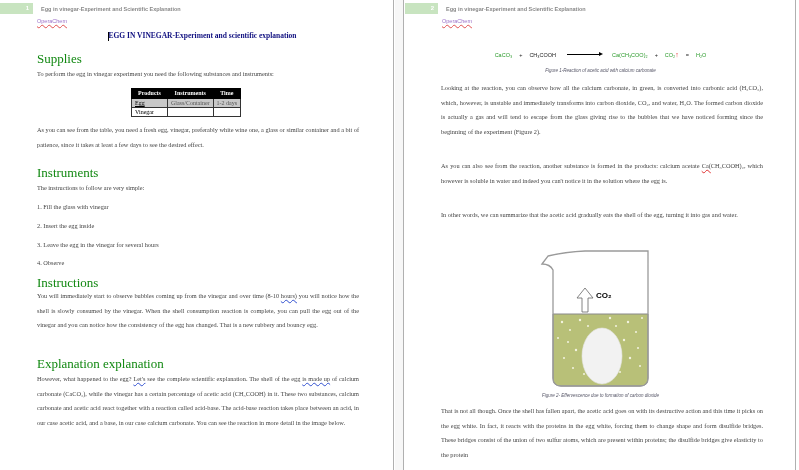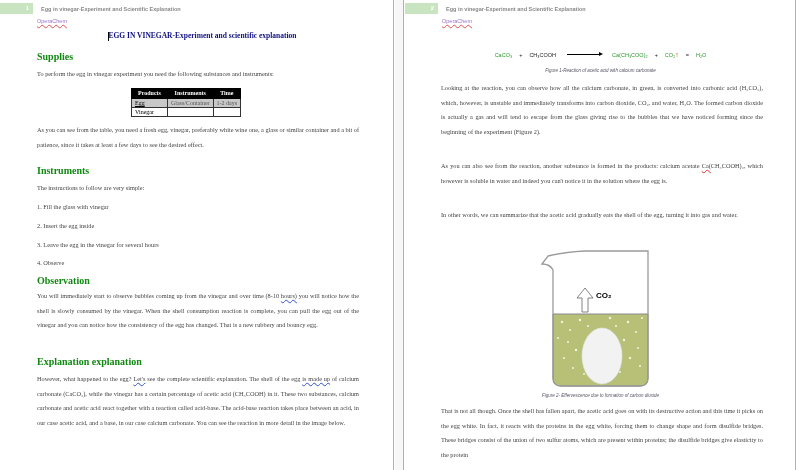--- a/index.html
+++ b/index.html
@@ -12,21 +12,21 @@
   .page-right { left:405px; width:391px; border-right:1px solid #b0b0b0;text-decoration:underline; }
 
   .page-header { position:absolute; top:3px; left:0; height:11px; display:flex; align-items:center; }
   .page-num { width:33px; height:11px; background:#c8e4c0; color:#fff; font-family:"Liberation Sans", sans-serif; font-size:6px; text-align:right; padding-right:4px; line-height:11px; font-weight:bold; }
   .header-title { margin-left:8px; font-family:"Liberation Sans", sans-serif; font-size:5.5px; color:#888; font-weight:bold; }
   .brand { position:absolute; top:18px; left:37px; font-family:"Liberation Sans", sans-serif; font-size:5.5px; color:#9b70c8; text-decoration:underline wavy #e05050; }
 
   .doc-title { position:absolute; top:31px; left:0; width:394px; text-align:center; font-size:7.5px; font-weight:bold; color:#101080; padding-left:10px; }
   .doc-title .cursor { display:inline-block; width:1px; height:9px; background:#000; vertical-align:middle; margin-right:0; }
 
-  .h2 { position:absolute; left:37px; font-size:10px; font-weight:bold; color:#118811; }
+  .h2 { position:absolute; left:37px; font-size:13px; font-weight:normal; color:#118811; }
   .p { position:absolute; left:37px; width:322px; font-size:6.3px; line-height:14.5px; color:#444; text-align:justify; }
   .p-r { position:absolute; left:36px; width:322px; font-size:6.3px; line-height:14.5px; color:#444; text-align:justify; }
   .line { position:absolute; left:37px; font-size:6.3px; color:#444; }
   .squig { text-decoration:underline wavy #3050d0; text-decoration-thickness:1px; }
   .squig-red { text-decoration:underline wavy #e03030; text-decoration-thickness:1px; }
 
   table.supplies { position:absolute; top:88px; left:131px; border-collapse:collapse; font-size:6px; }
   table.supplies th { background:#000; color:#fff; font-weight:bold; padding:0 6px; height:9px; line-height:9px; border:1px solid #000; }
   table.supplies td { border:1px solid #333; padding:0 3px; height:9px; line-height:8px; color:#000; }
   table.supplies tr.shade td { background:#c8c8c8; }
@@ -80,21 +80,21 @@
 
   <div class="p" style="top:123px;">As you can see from the table, you need a fresh egg, vinegar, preferably white wine one, a glass or similar container and a bit of patience, since it takes at least a few days to see the desired effect.</div>
 
   <div class="h2" style="top:165px;">Instruments</div>
   <div class="line" style="top:184px;">The instructions to follow are very simple:</div>
   <div class="line" style="top:203px;">1. Fill the glass with vinegar</div>
   <div class="line" style="top:222px;">2. Insert the egg inside</div>
   <div class="line" style="top:241px;">3. Leave the egg in the vinegar for several hours</div>
   <div class="line" style="top:259px;">4. Observe</div>
 
-  <div class="h2" style="top:275px;">Observation</div>
+  <div class="h2" style="top:275px;">Instructions</div>
   <div class="p" style="top:289px;">
     <span>You will immediately start to observe bubbles coming up from the vinegar and over time (8-10 </span><span class="squig">hours)</span><span> you will notice how the shell is slowly consumed by the vinegar. When the shell consumption reaction is complete, you can pull the egg out of the vinegar and you can notice how the consistency of the egg has changed. That is a new rubbery and bouncy egg.</span>
   </div>
 
   <div class="h2" style="top:356px;">Explanation explanation</div>
   <div class="p" style="top:372px;">
     <span>However, what happened to the egg? </span><span class="squig">Let's</span><span> see the complete scientific explanation. The shell of the egg </span><span class="squig">is made up</span><span> of calcium carbonate (CaCO₃), while the vinegar has a certain percentage of acetic acid (CH₃COOH) in it. These two substances, calcium carbonate and acetic acid react together with a reaction called acid-base. The acid-base reaction takes place between an acid, in our case acetic acid, and a base, in our case calcium carbonate. You can see the reaction in more detail in the image below.</span>
   </div>
 </div>
 

